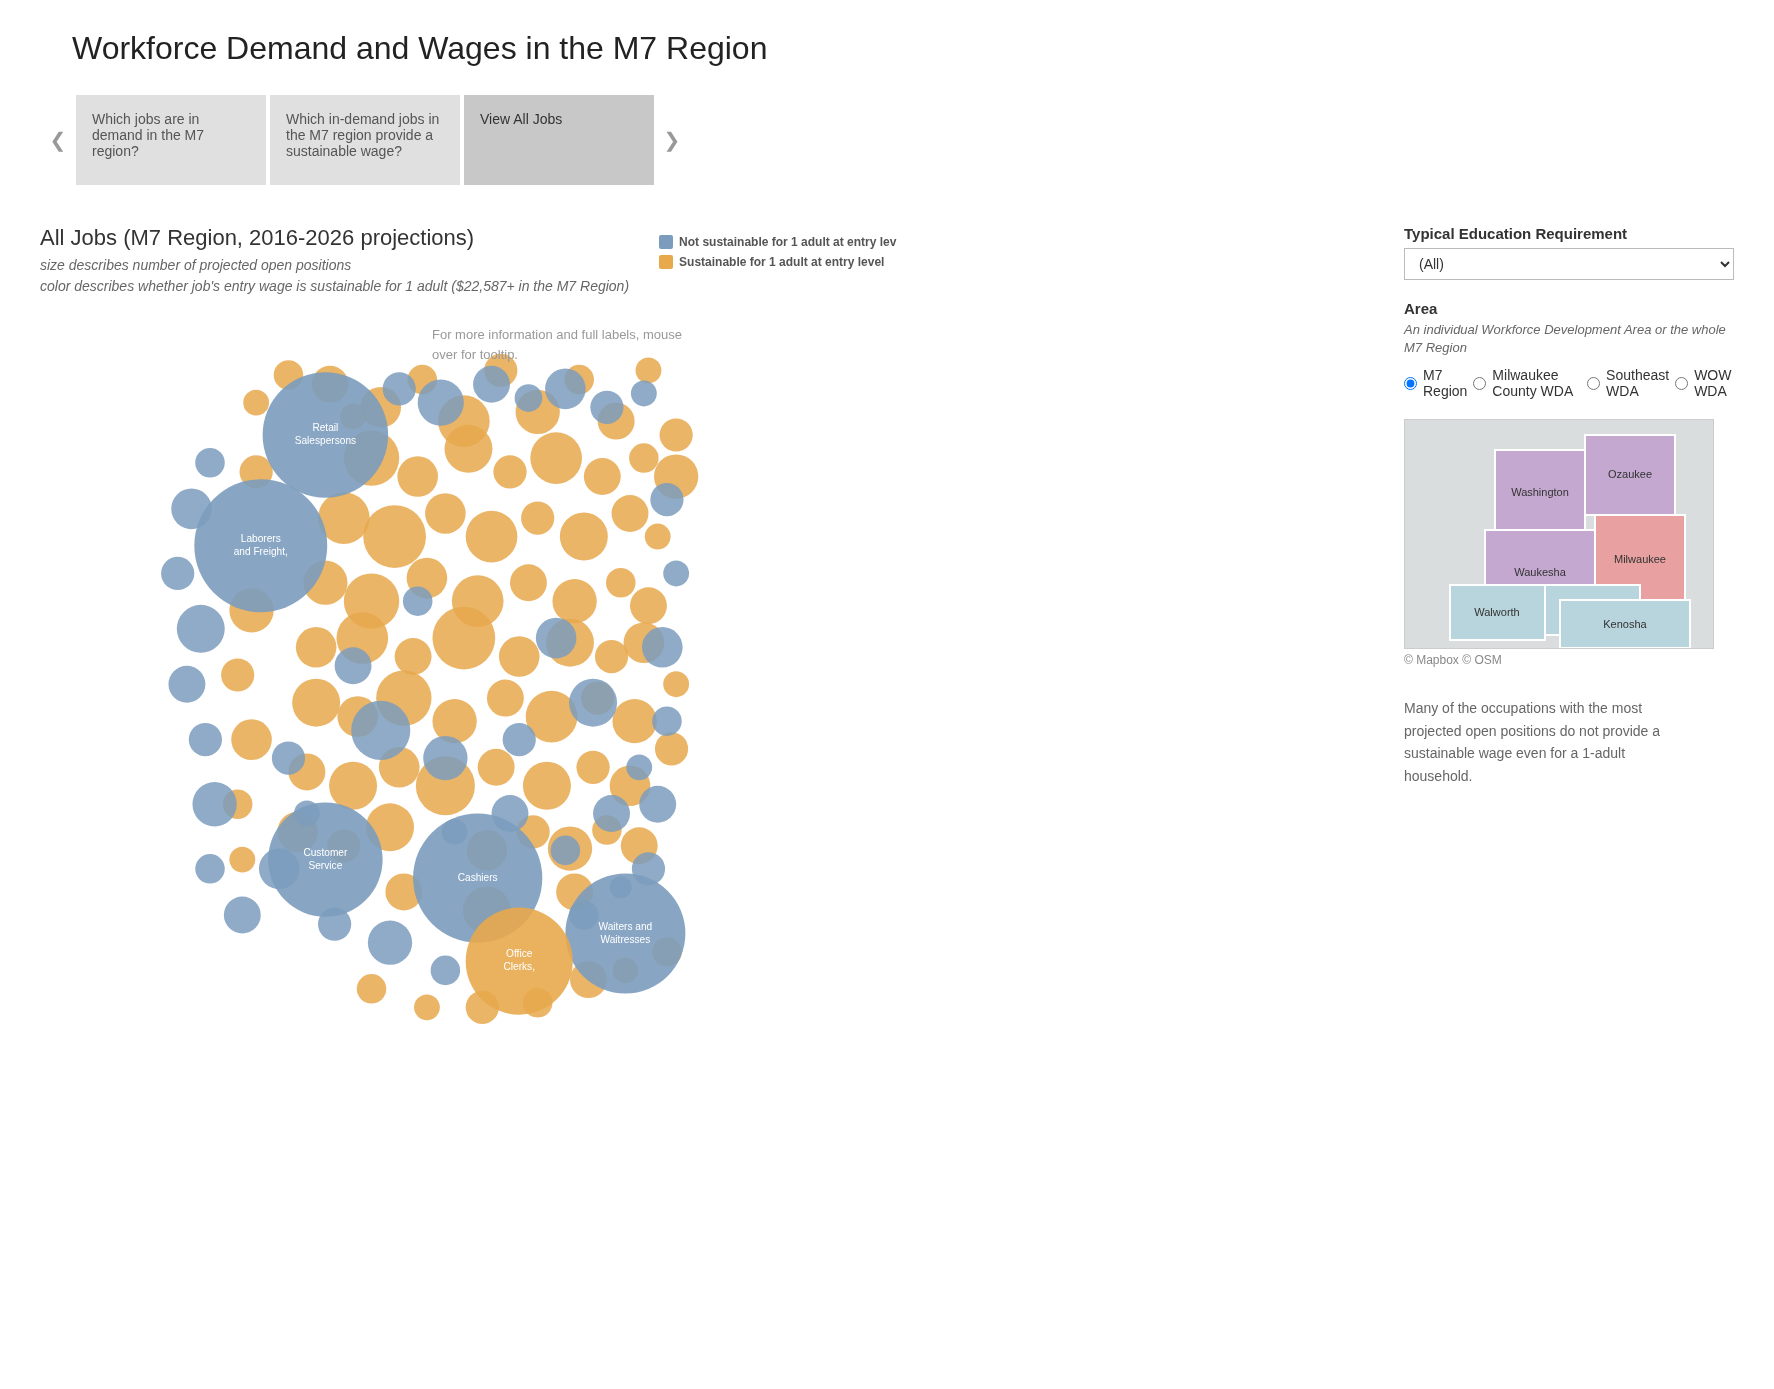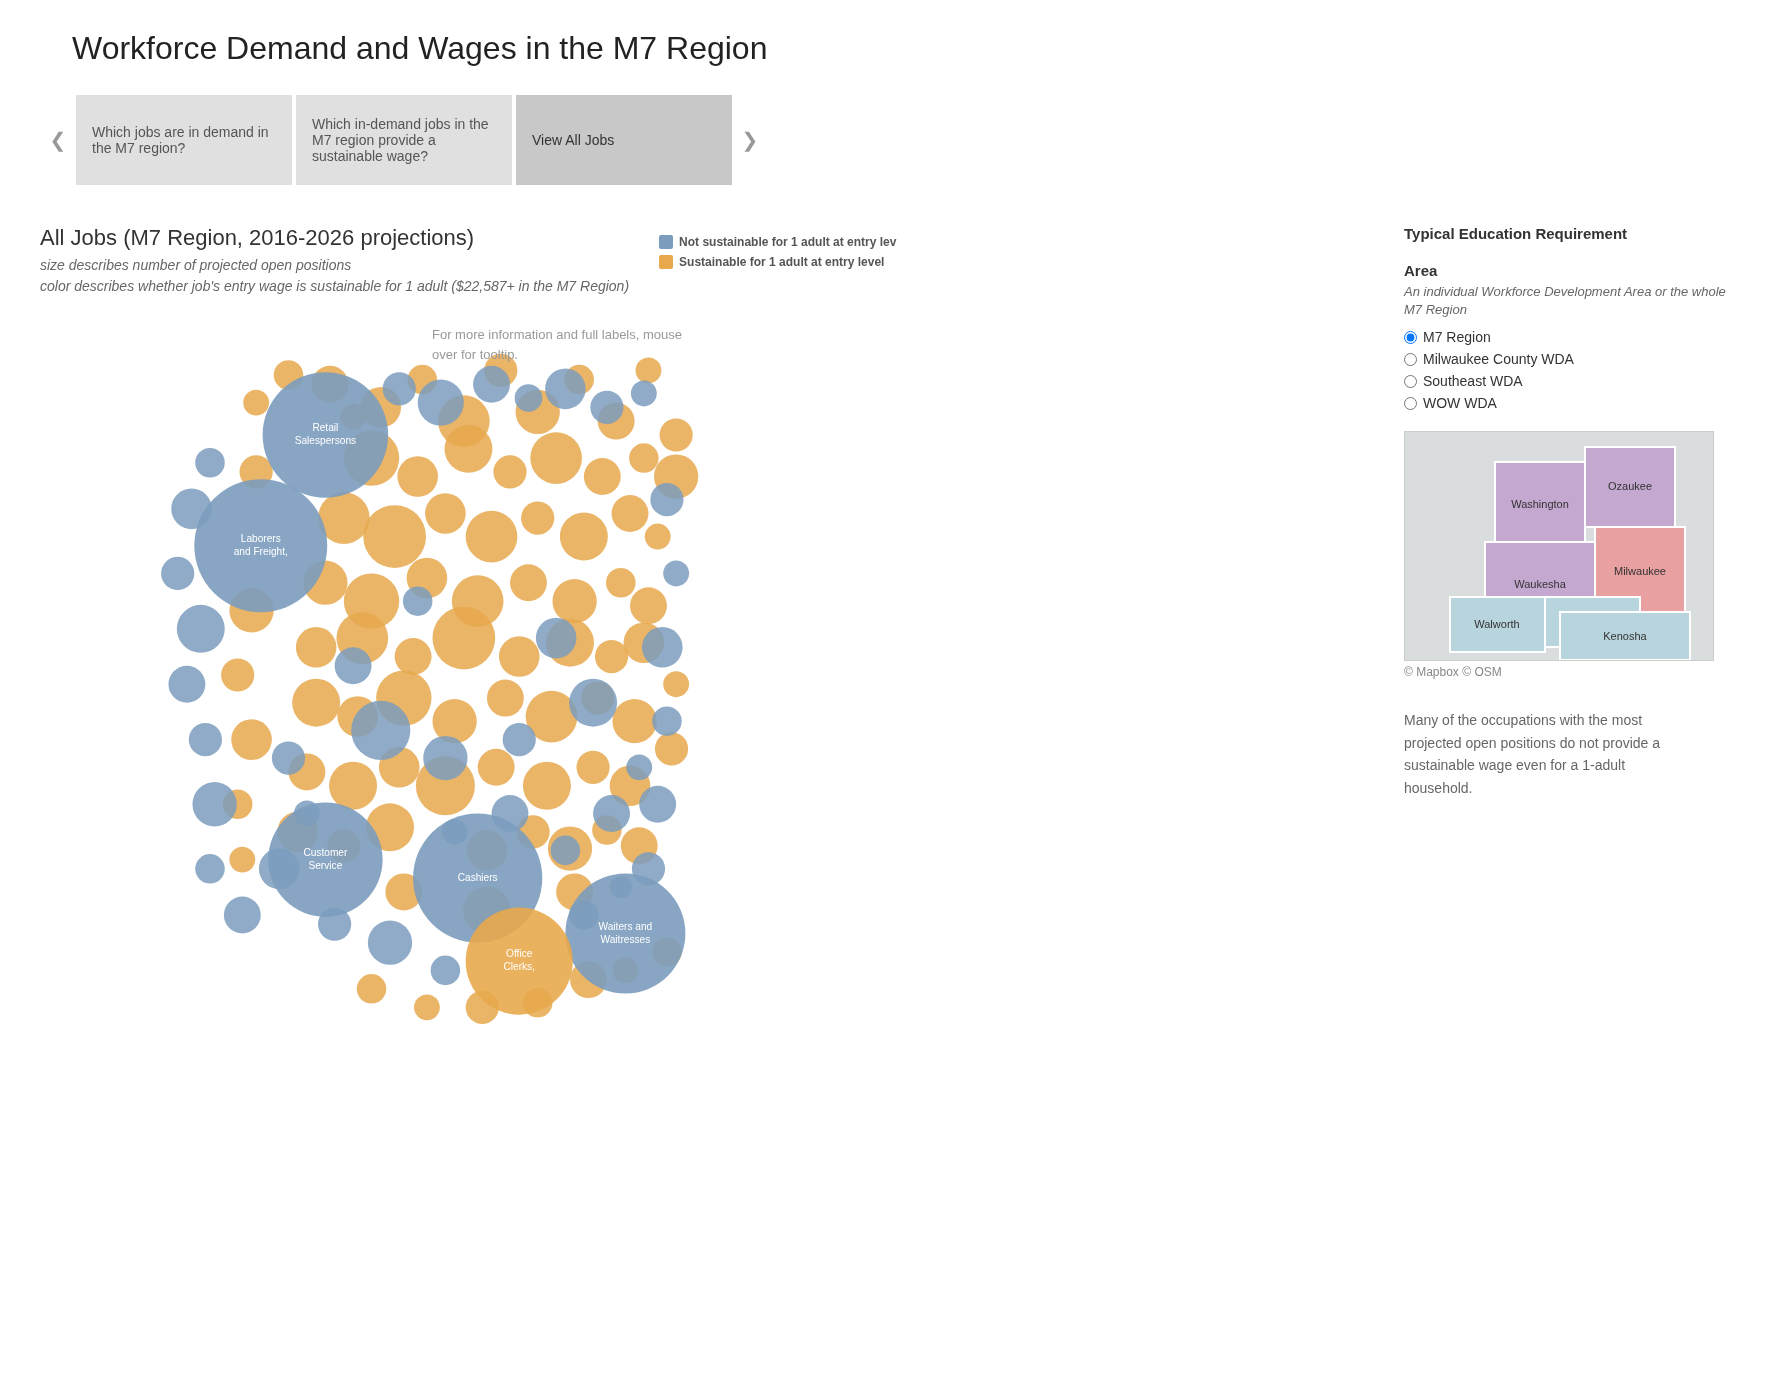--- a/index.html
+++ b/index.html
@@ -37,29 +37,29 @@
       cursor: pointer;
       font-size: 20px;
       color: #999;
       flex-shrink: 0;
     }
     .nav-tabs {
       display: flex;
       gap: 4px;
     }
     .nav-tab {
-      width: 216px;
+      width: 190px;
       min-height: 90px;
       background: #e0e0e0;
       padding: 16px 16px;
       font-size: 14px;
       color: #555;
       cursor: pointer;
       display: flex;
-      align-items: center;
+      align-items: flex-start;
     }
     .nav-tab.active {
       background: #c8c8c8;
       color: #333;
       font-weight: 500;
     }
 
     
     .main-content {
       display: flex;
@@ -156,21 +156,20 @@
     }
     .area-subtitle {
       font-size: 13px;
       color: #666;
       font-style: italic;
       margin-bottom: 10px;
       line-height: 1.4;
     }
     .radio-group {
       display: flex;
-      flex-direction: column;
       gap: 6px;
     }
     .radio-item {
       display: flex;
       align-items: center;
       gap: 6px;
       font-size: 14px;
       color: #333;
       cursor: pointer;
     }
@@ -396,20 +395,22 @@
             <text x="500" y="707" text-anchor="middle" dominant-baseline="middle" fill="#fff" font-size="11" font-family="Segoe UI, Arial, sans-serif">Clerks,</text>
           </g>
       </svg>
     </div>
   </div>
 
   <div class="right-panel">
 
     <div class="filter-section">
       <div class="filter-label">Typical Education Requirement</div>
+      <select class="filter-select">
+      <option>(All)</option><option>High school diploma or equivalent</option><option>Some college</option><option>Associate's degree</option><option>Bachelor's degree</option><option>Master's degree</option><option>Doctoral degree</option></select>
     </div>
 
     <div class="area-section">
       <div class="area-title">Area</div>
       <div class="area-subtitle">An individual Workforce Development Area or the whole M7 Region</div>
       <div class="radio-group">
       <label class="radio-item">
             <input type="radio" name="area" value="M7 Region" checked="" style="">
             <span>M7 Region</span>
           </label>

